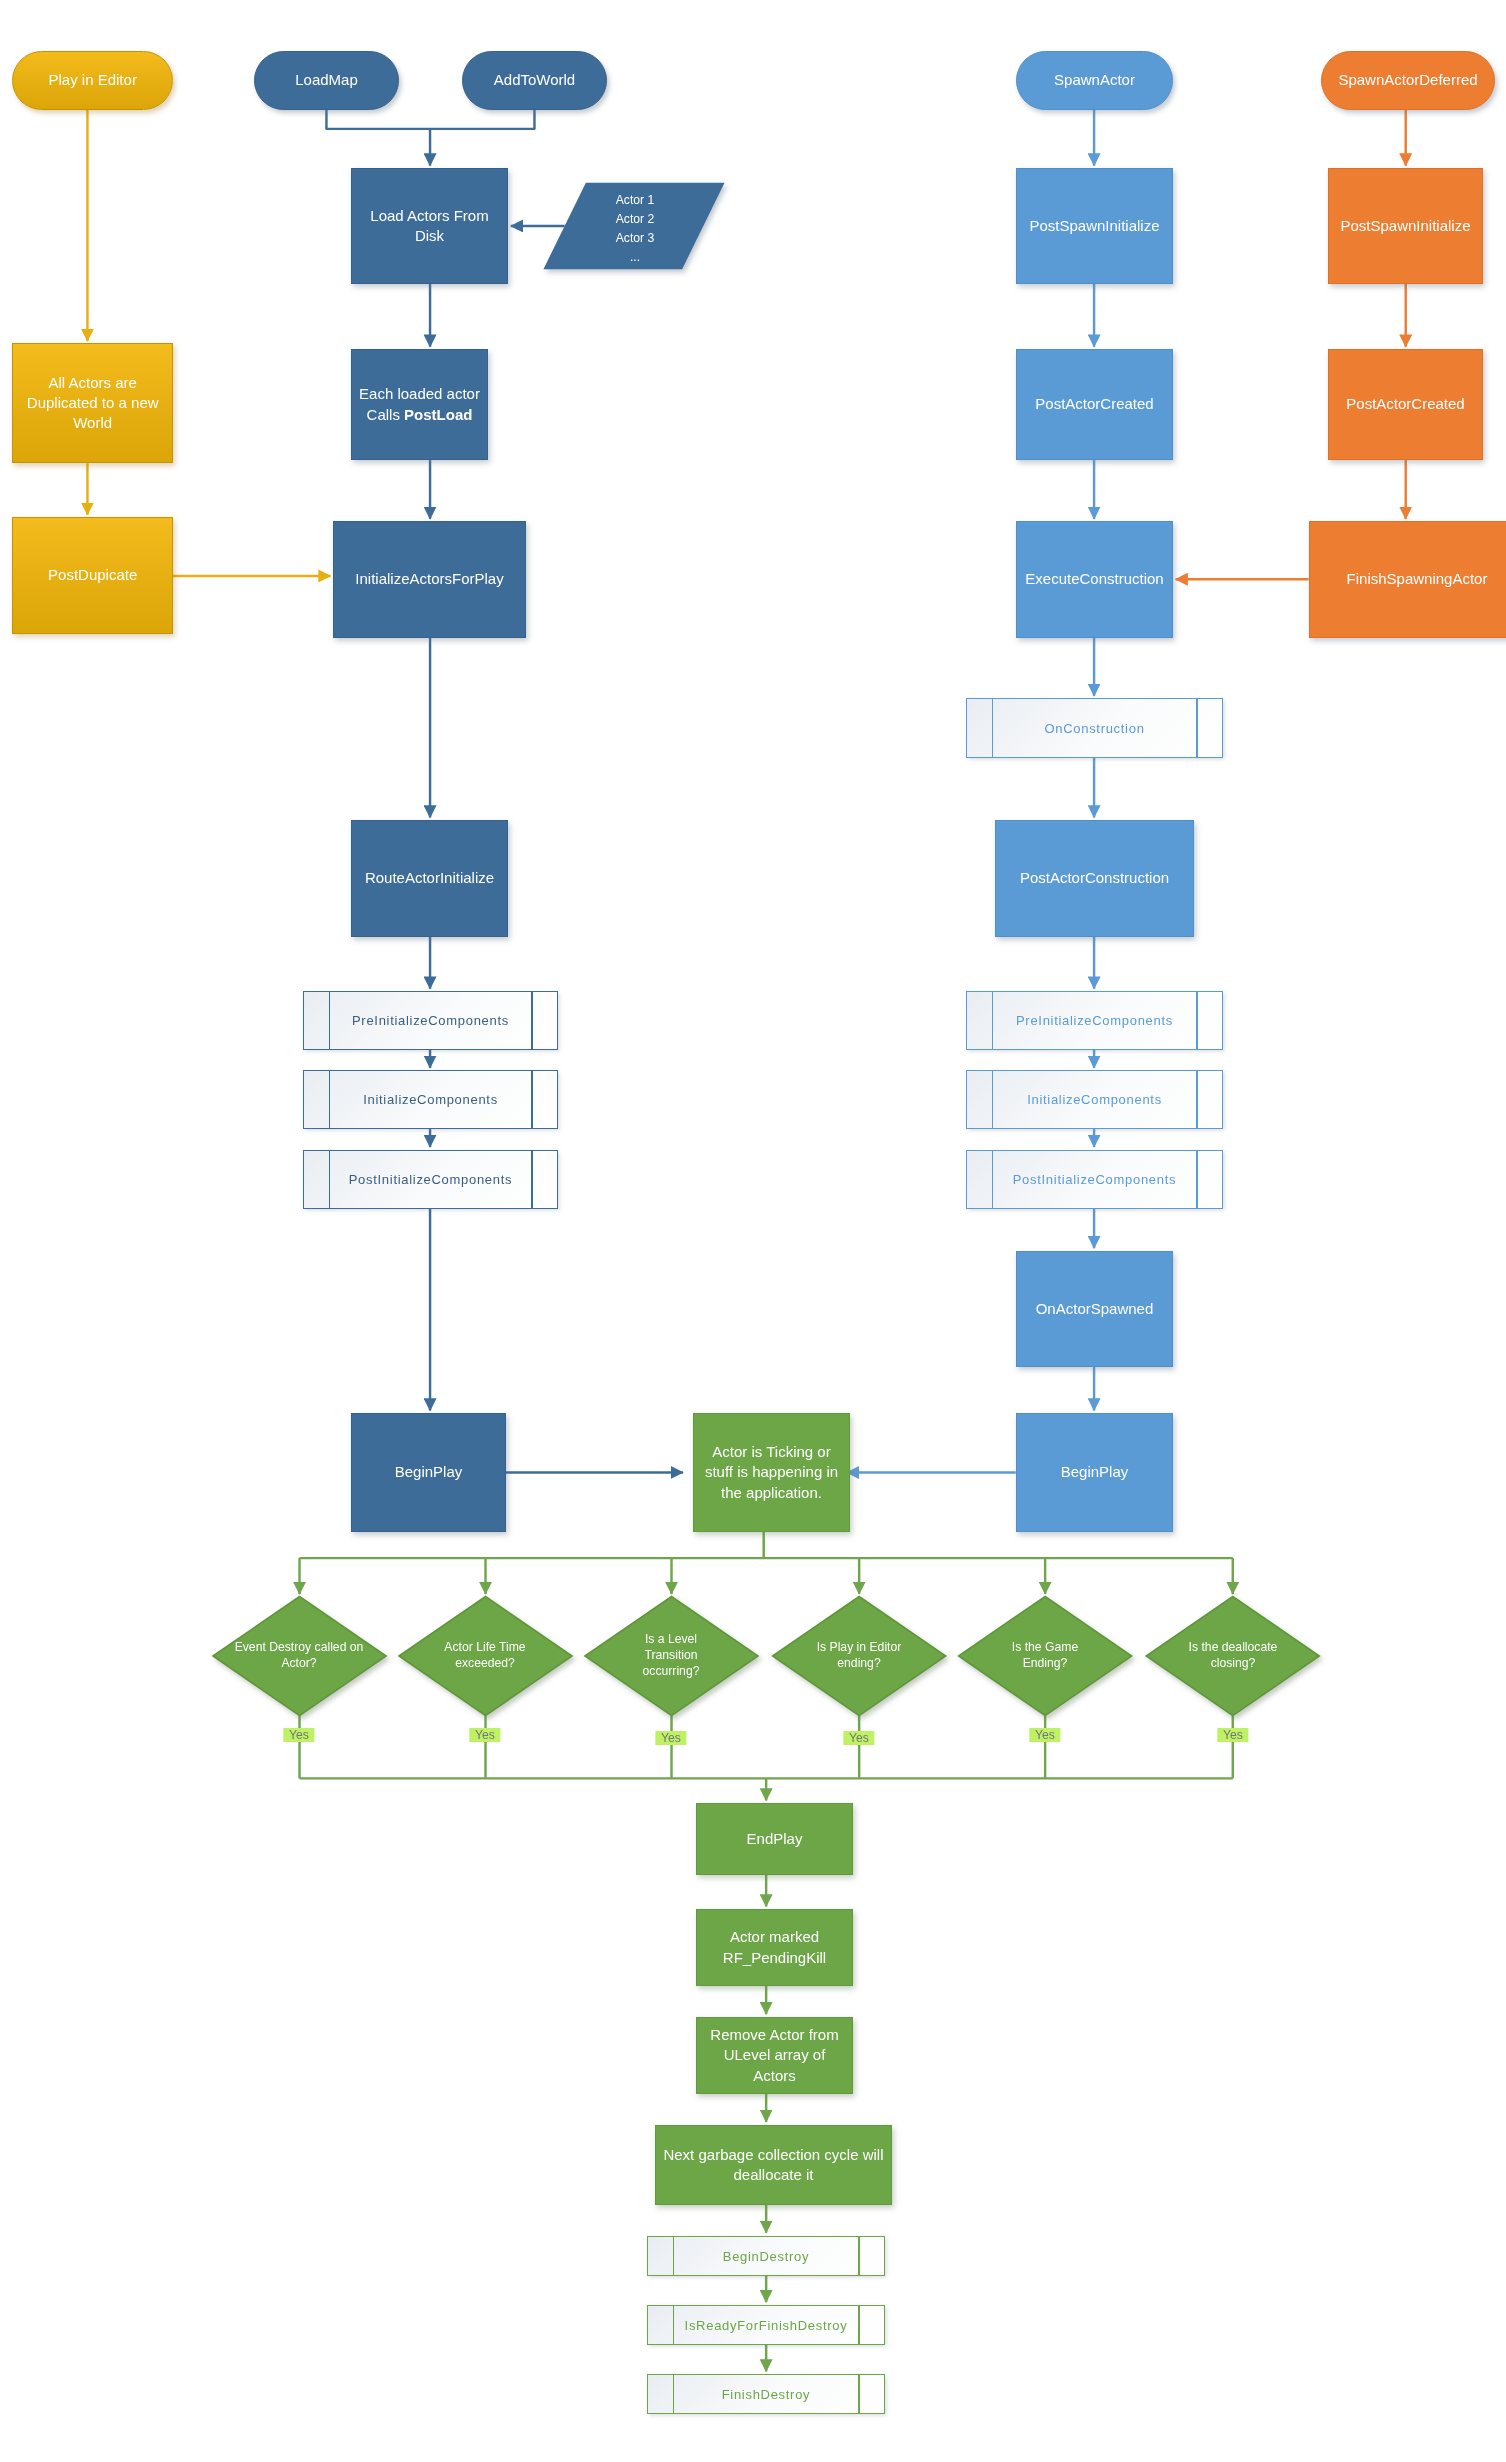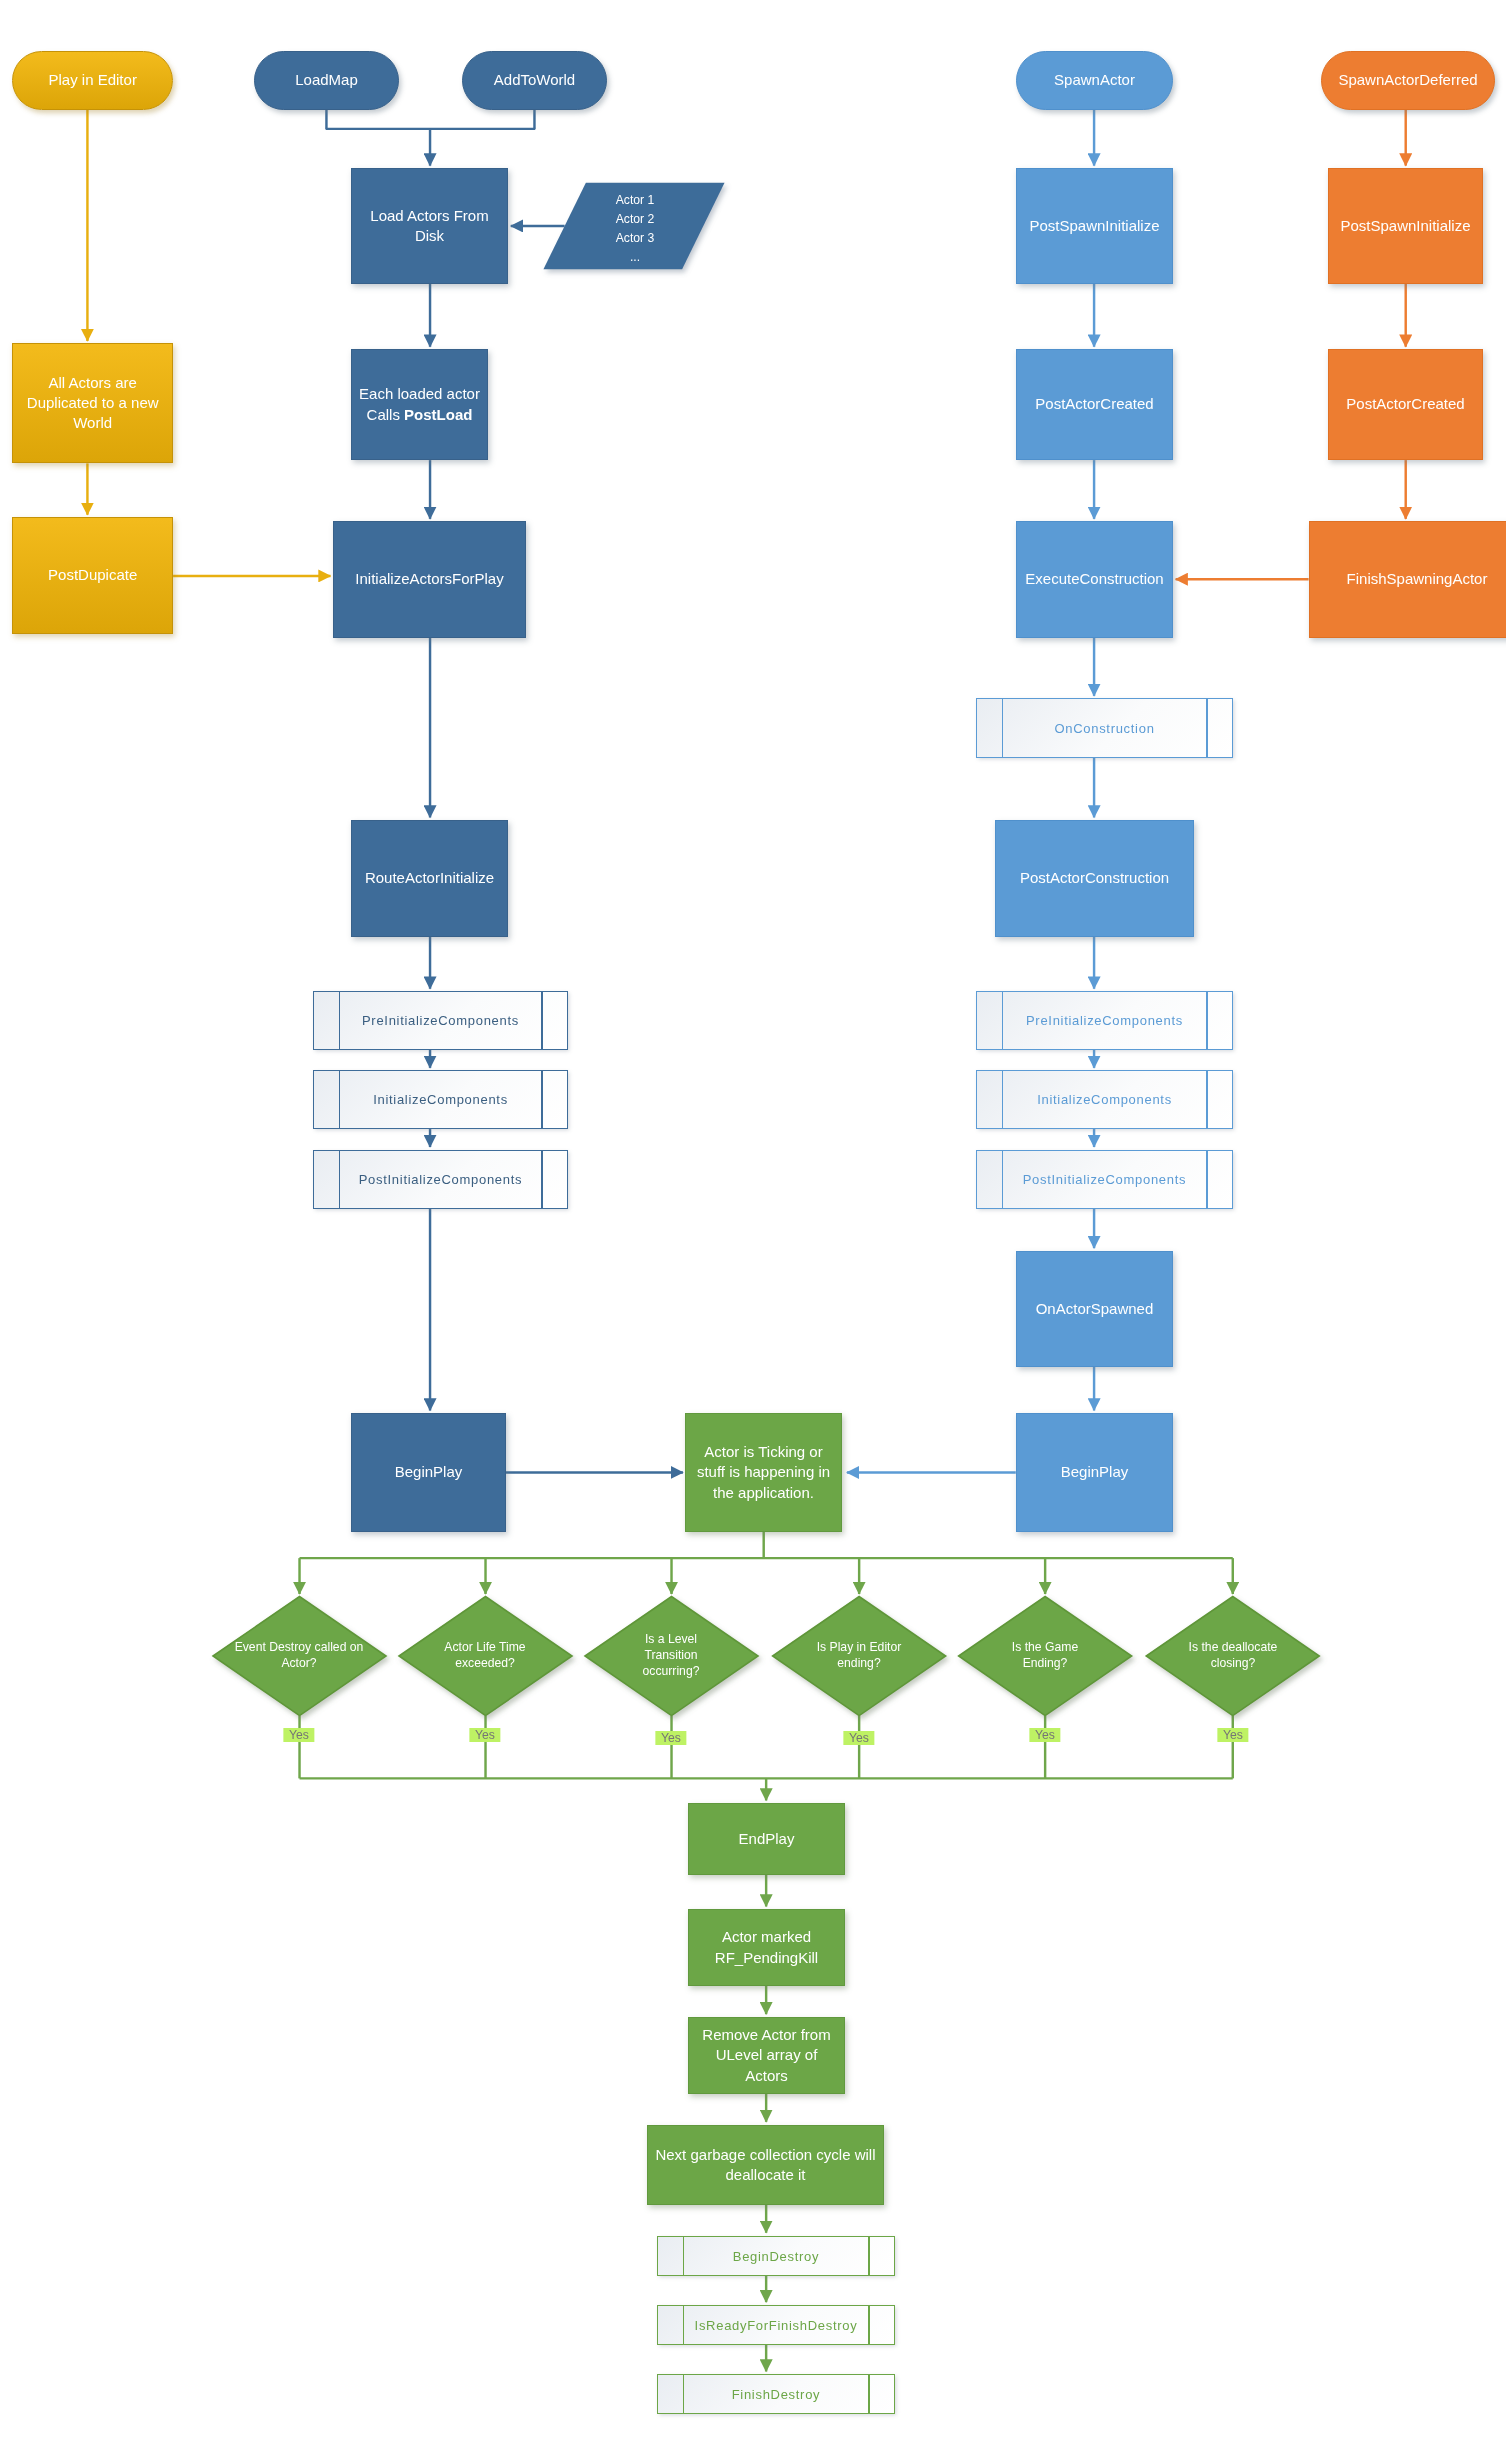--- a/index.html
+++ b/index.html
@@ -7,26 +7,26 @@
           font-family:"Liberation Sans",sans-serif;overflow:hidden;}
   svg.wires{position:absolute;left:0;top:0;z-index:1;}
   .box{position:absolute;z-index:2;display:flex;align-items:center;justify-content:center;
        text-align:center;color:#fff;font-size:15px;line-height:1.35;
        box-shadow:2.4px 3.3px 5.7px rgba(105,120,135,.38);padding:3.3px 6.5px;box-sizing:border-box;}
   .darkblue{background:#3E6C99;border:0.8px solid #38618a;}
   .medblue{background:#5B9BD5;border:0.8px solid #4f90cc;}
   .orangebx{background:#ED7D31;border:0.8px solid #e07124;}
   .yellowbx{background:linear-gradient(180deg,#F3BB1C 0%,#DCA508 100%);border:1.6px solid #C59207;
             box-shadow:2.4px 3.3px 5.7px rgba(160,130,40,.35);}
-  .greenbx{background:#6CA647;border:0.8px solid #61993e;box-shadow:2.4px 3.3px 5.7px rgba(110,130,100,.38);}
+  .greenbx{background:#6CA647;border:0.8px solid #61993e;box-shadow:2.4px 3.3px 5.7px rgba(110,130,100,.38);margin-left:8px;}
   .pill{border-radius:33px;}
   .sub{position:absolute;z-index:2;display:flex;align-items:center;justify-content:center;
        text-align:center;font-size:13px;letter-spacing:0.7px;box-sizing:border-box;
        background:linear-gradient(135deg,#E9EDF2 0%,#FAFBFC 55%,#FFFFFF 100%);
-       box-shadow:1.6px 2.4px 4.1px rgba(120,130,145,.32);margin-left:10px;}
+       box-shadow:1.6px 2.4px 4.1px rgba(120,130,145,.32);}
   .sub::before,.sub::after{content:"";position:absolute;top:0;bottom:0;width:1.6px;background:var(--bc);}
   .sub::before{left:24.5px;} .sub::after{right:24.5px;}
   .sub.b1{--bc:#3E6C99;border:1.6px solid #3E6C99;color:#3A5E80;}
   .sub.b2{--bc:#5B9BD5;border:1.6px solid #5B9BD5;color:#5B9BD5;}
   .sub.b3{--bc:#6CA647;border:1.6px solid #6CA647;color:#6CA647;}
   .dlabel{position:absolute;z-index:3;transform:translate(-50%,-50%);color:#fff;
           font-size:12.2px;line-height:1.3;text-align:center;}
   .yes{position:absolute;z-index:3;transform:translateX(-50%);background:#bef264;
        padding:0 5.7px;color:#757575;font-size:12.2px;}
   .plabel{position:absolute;z-index:3;color:#fff;font-size:12.2px;line-height:1.55;text-align:center;}

